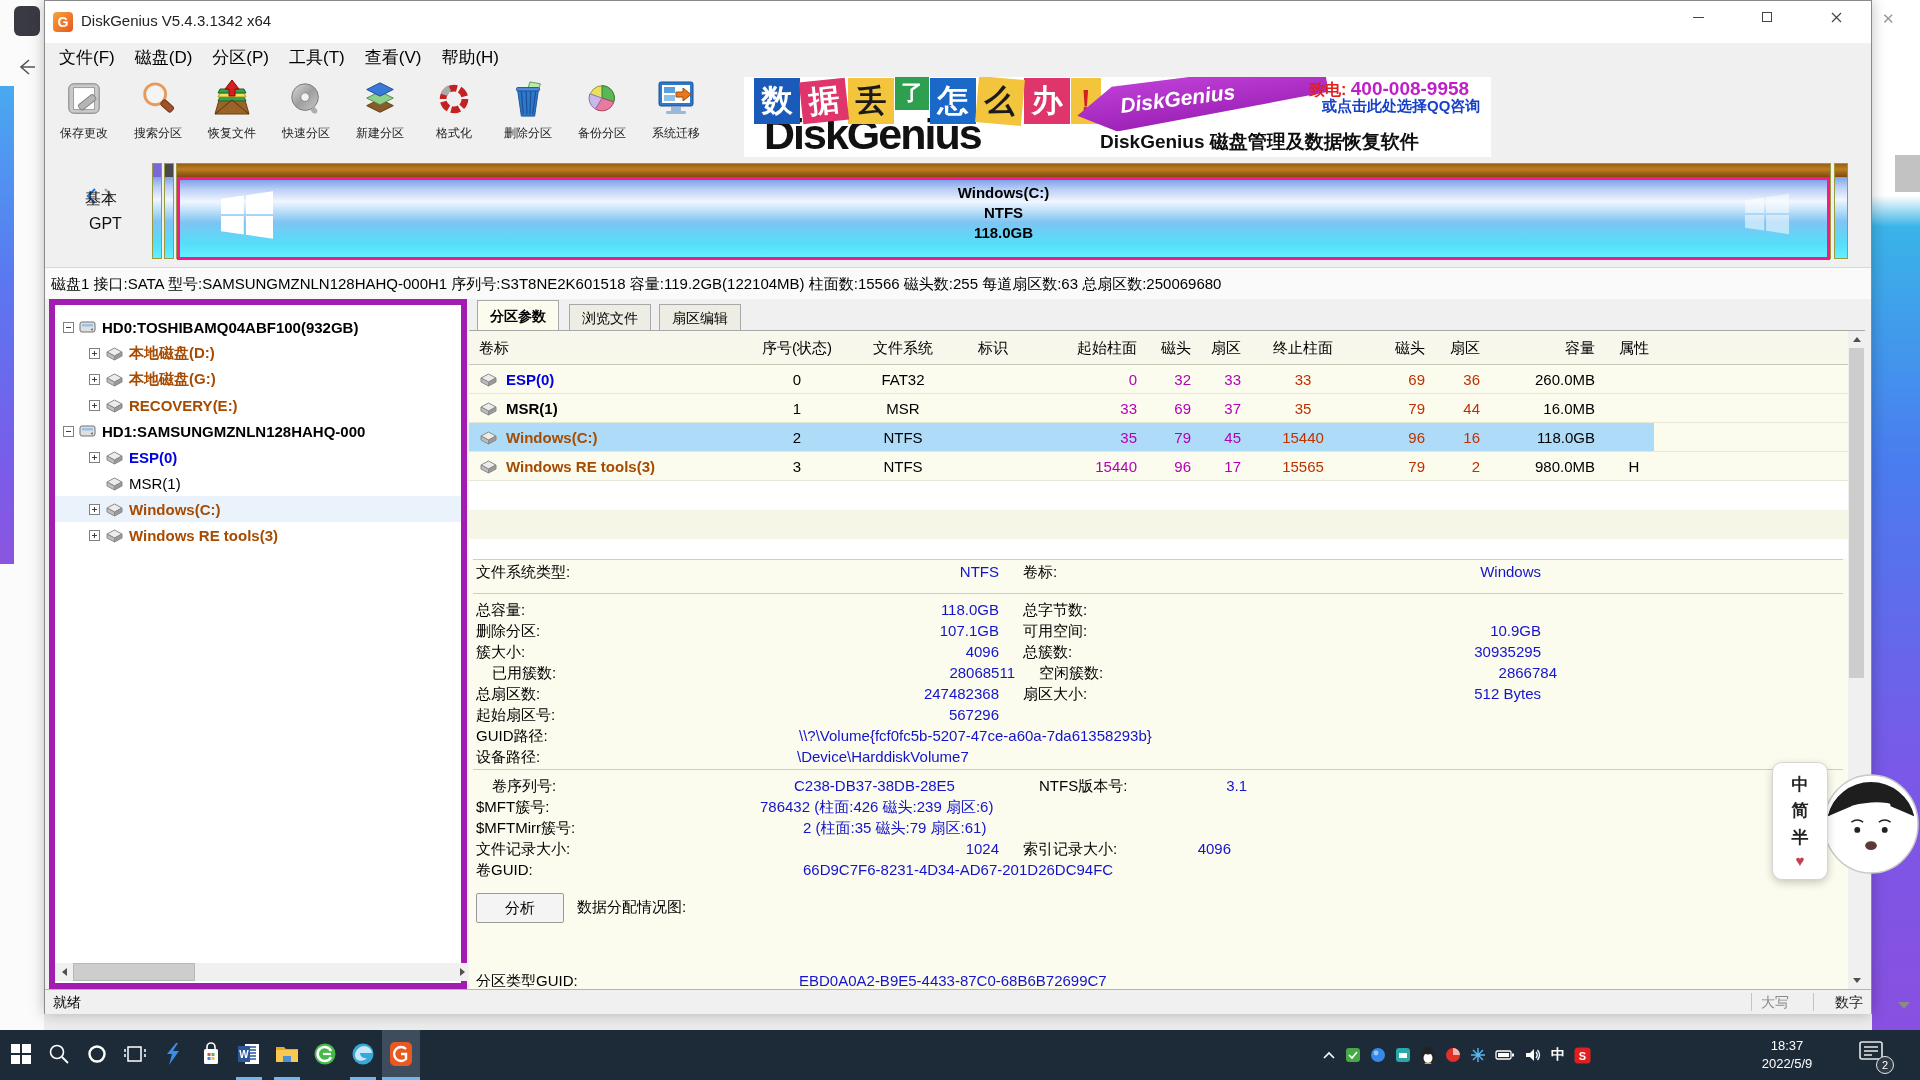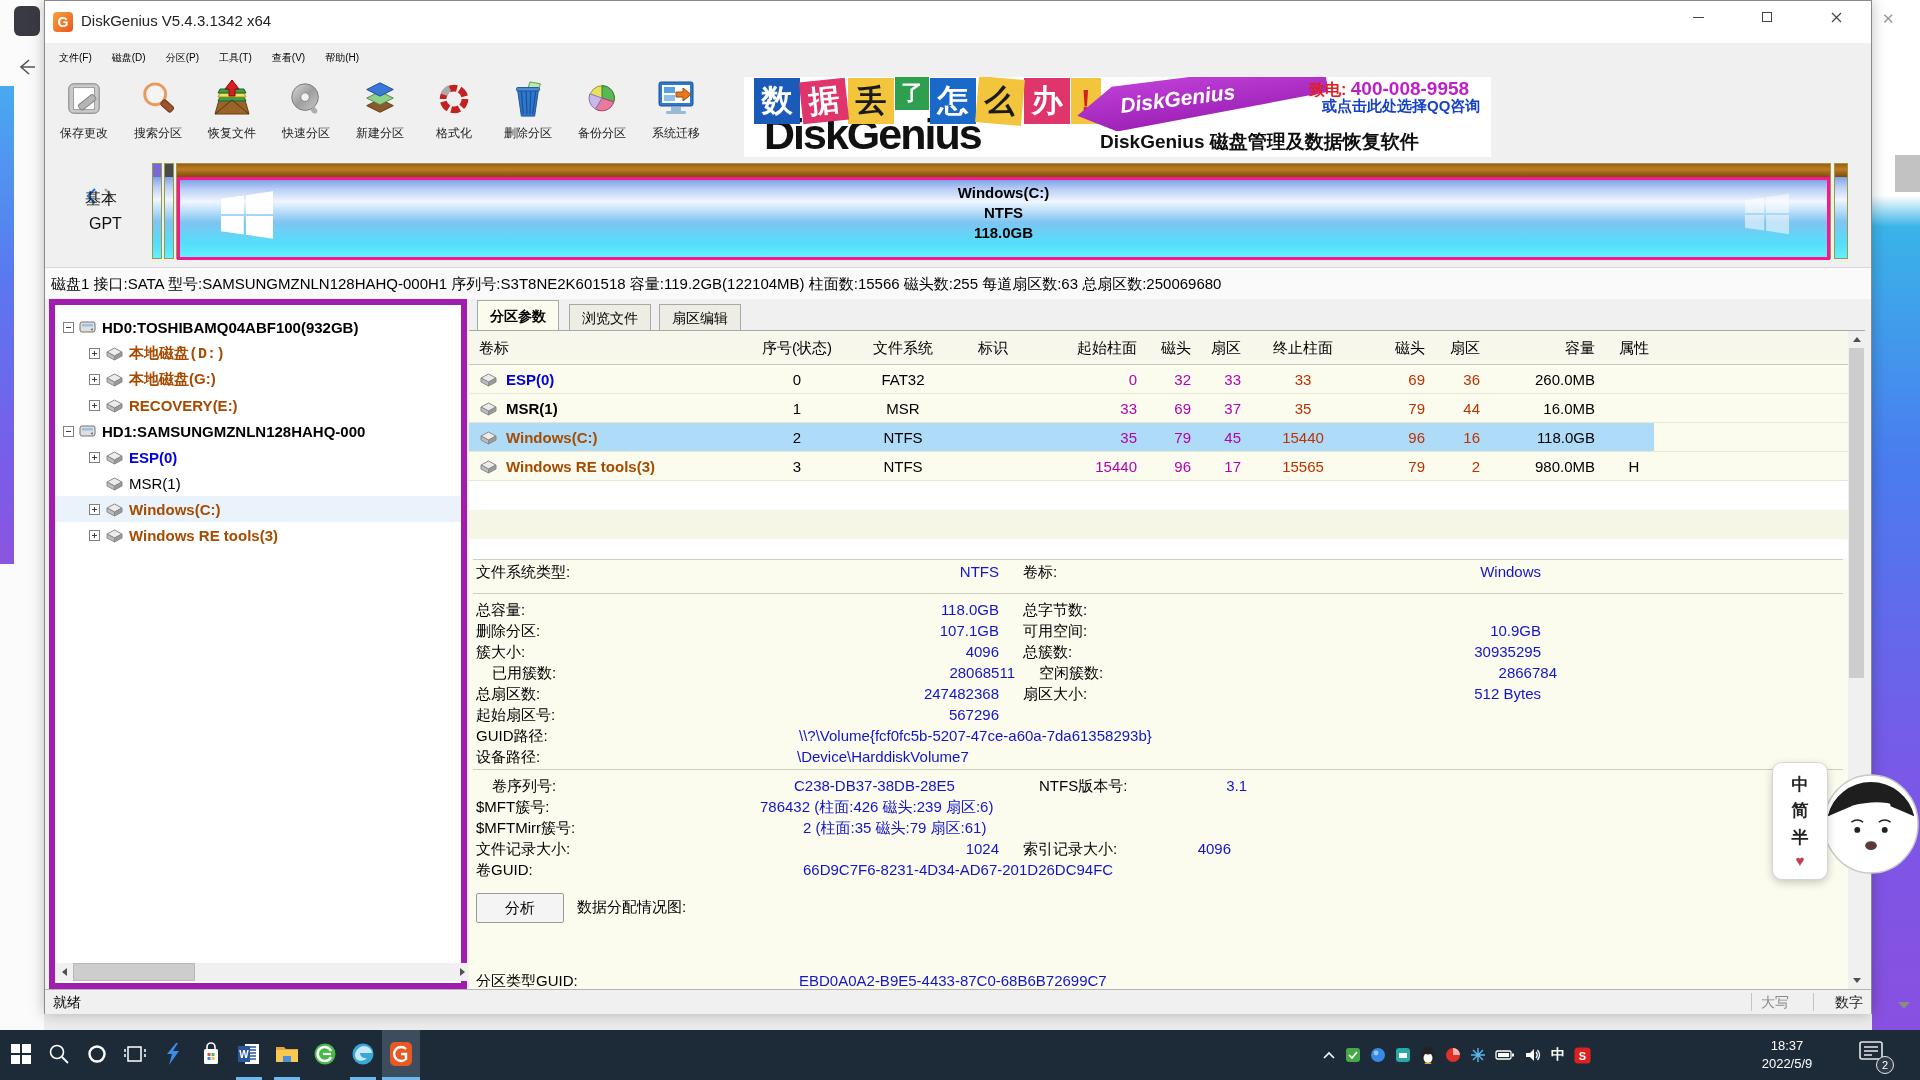--- a/index.html
+++ b/index.html
@@ -28,21 +28,21 @@
     background:linear-gradient(135deg,#F8A23A,#E8571E); color:#fff; font-weight:bold; font-size:14px;
     display:flex; align-items:center; justify-content:center; }
   #title-text { left:36px; top:11px; font-size:15px; color:#222; }
   .win-btn { top:0; width:46px; height:32px; display:flex; align-items:center; justify-content:center; }
   #btn-min { left:1630px; } #btn-max { left:1699px; } #btn-close { left:1768px; }
   #btn-min i { width:11px; height:1px; background:#444; display:block; }
   #btn-max i { width:10px; height:10px; border:1px solid #444; display:block; }
   #btn-close svg, .x-lines { width:11px; height:11px; }
 
   #menubar { left:0; top:42px; width:100%; height:30px; background:#F0F0F0; display:flex; padding-left:4px; }
-  .menu-item { padding:0 10px; line-height:30px; font-size:10px;text-align:center; }
+  .menu-item { padding:0 10px; line-height:30px; font-size:17px;text-align:center; }
 
   #toolbar { left:0; top:72px; width:100%; height:86px; background:#F0F0F0; }
   #tb-btns { left:2px; top:0; display:flex; }
   .tb-btn { width:74px; height:84px; display:flex; flex-direction:column; align-items:center; padding-top:6px; }
   .tb-ico { width:40px; height:40px; display:flex; align-items:center; justify-content:center; }
   .tb-label { font-size:12px; color:#222; margin-top:6px; white-space:nowrap; }
 
   
   #ad { left:699px; top:4px; width:747px; height:80px; background:#FFFFFF; overflow:hidden; }
   #ad-tiles { left:10px; top:1px; display:flex; z-index:3; }
@@ -413,21 +413,21 @@
           <span class="exp"></span>
           <span class="tree-ico">
             <svg width="18" height="16" viewBox="0 0 18 16">
               <rect x="1" y="3" width="15" height="10" rx="2" fill="#E0E0E0" stroke="#707070"></rect>
               <rect x="3" y="5" width="11" height="2.5" fill="#9CC0E8"></rect>
               <circle cx="13" cy="10.5" r="1" fill="#606060"></circle>
             </svg>
           </span>
           <span class="tree-label" style="color: rgb(0, 0, 0); font-weight: 700;">HD0:TOSHIBAMQ04ABF100(932GB)</span>
         </div>
-        <div class="tree-row" style="padding-left: 34px; font-family: Liberation Mono, monospace;">
+        <div class="tree-row" style="padding-left: 34px;">
           <span class="exp plus"></span>
           <span class="tree-ico">
             <svg width="19" height="15" viewBox="0 0 19 15">
               <polygon points="2,6 9.5,2 17,6 9.5,10" fill="#ECECEC" stroke="#8A8A8A"></polygon>
               <polygon points="2,6 9.5,10 9.5,14 2,10" fill="#BDBDBD" stroke="#8A8A8A"></polygon>
               <polygon points="17,6 9.5,10 9.5,14 17,10" fill="#9A9A9A" stroke="#8A8A8A"></polygon>
             </svg>
           </span>
           <span class="tree-label" style="color: rgb(166, 75, 0); font-weight: 700;">本地磁盘(D:)</span>
         </div>

